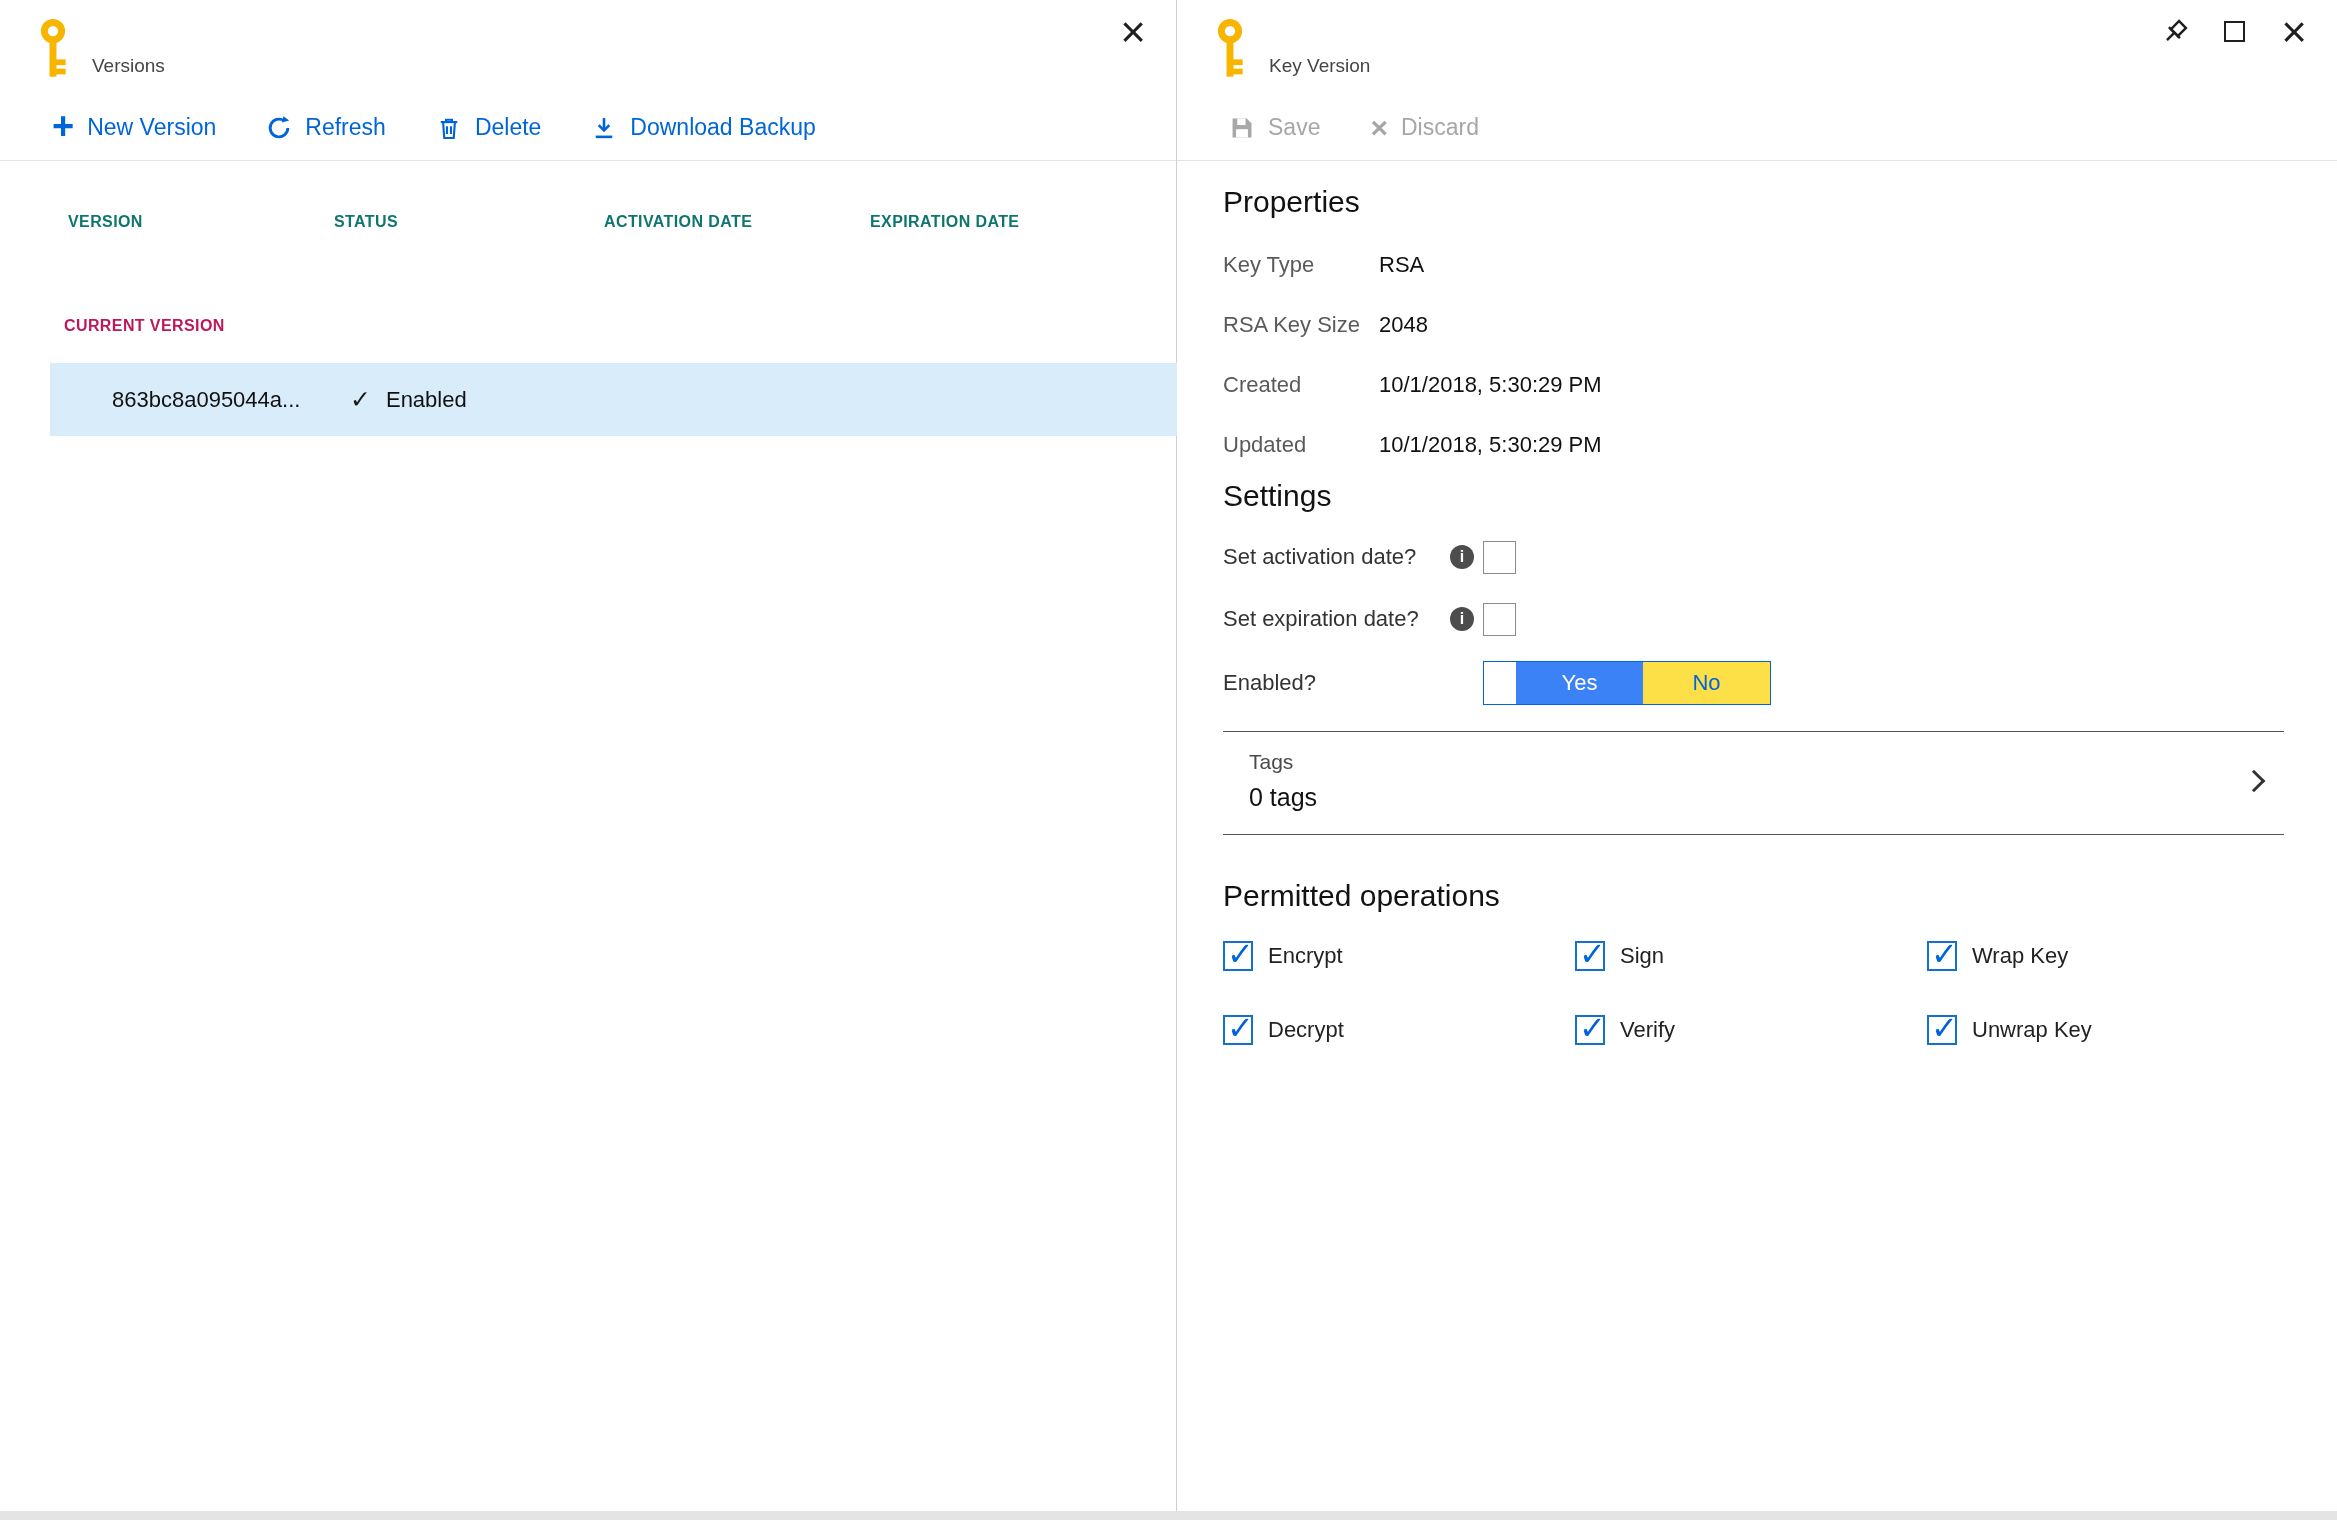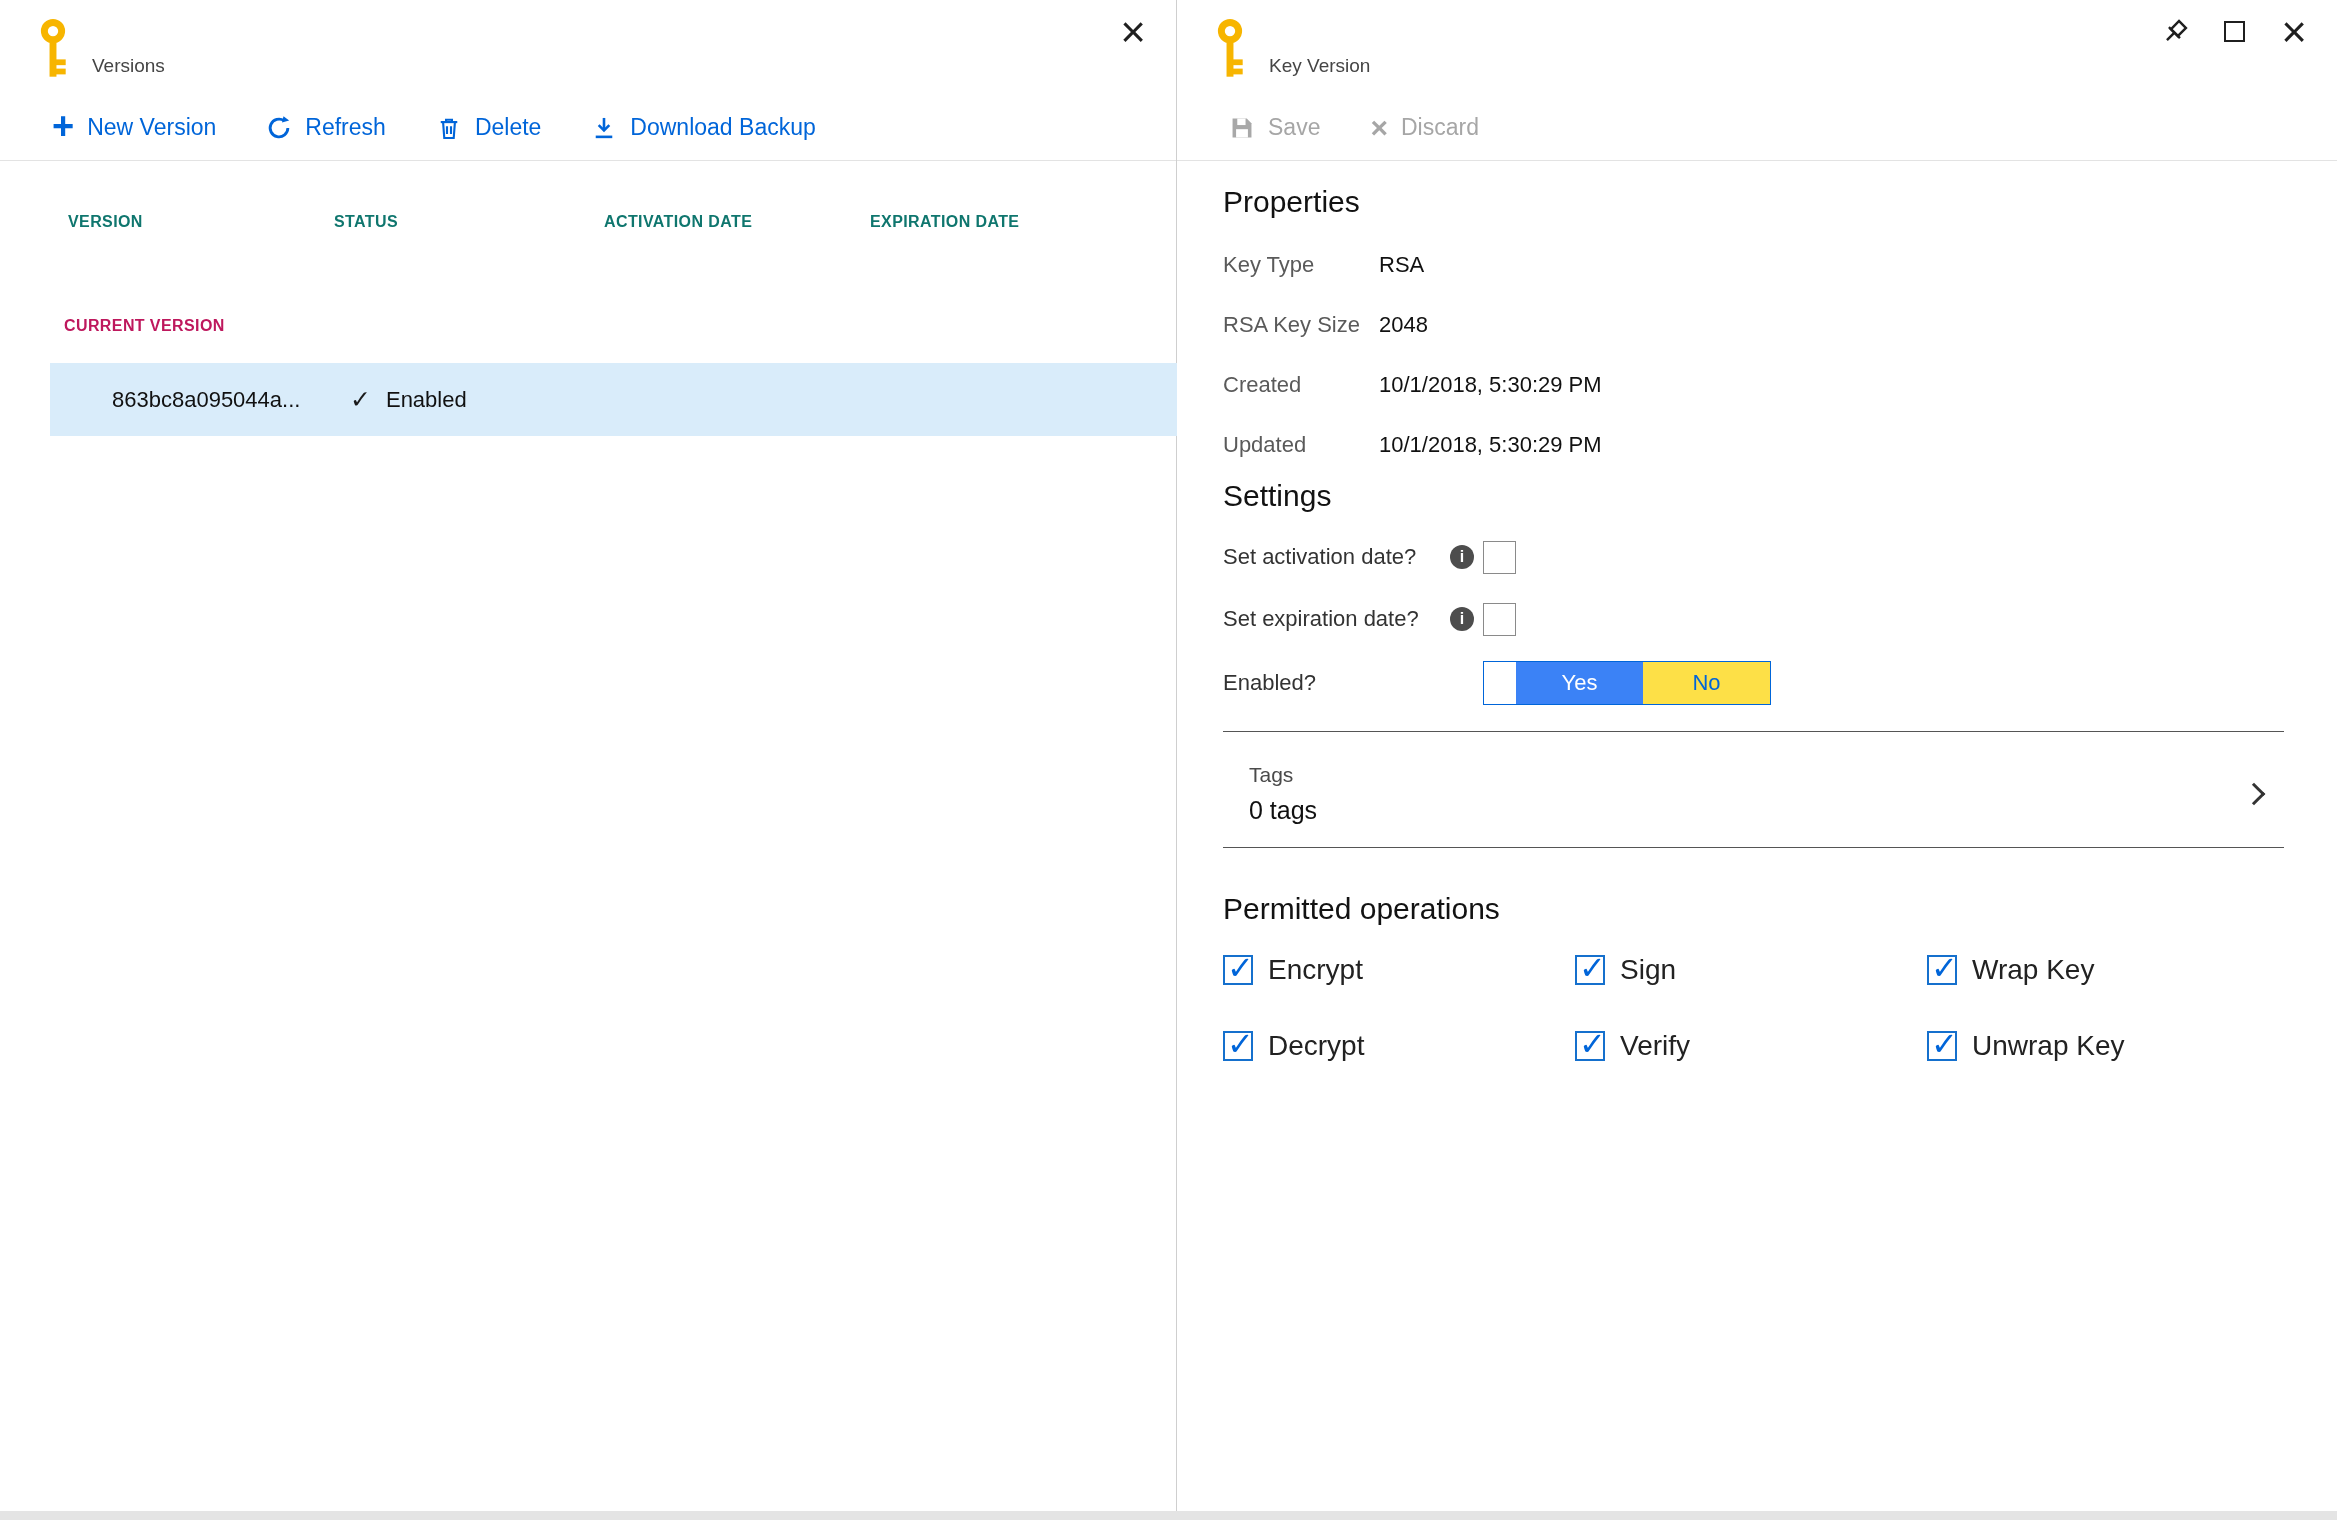--- a/index.html
+++ b/index.html
@@ -73,30 +73,30 @@
   .plain-checkbox { width:33px; height:33px; border:1px solid #8a8a8a; background:#fff;
                     position:relative; cursor:pointer; }
   .enabled-row { margin-top:24px; }
   .enabled-label { width:260px; flex:0 0 260px; font-size:22px; color:#333; }
   .toggle { display:flex; border:1px solid #0065d9; height:44px; }
   .toggle-seg { width:127px; display:flex; align-items:center; justify-content:center;
                 font-size:22px; color:#0065d9; background:#fde047; cursor:pointer; }
   .toggle-seg.checked { background:#3b82f6; color:#fff;margin-left:32px; }
 
   .tags-section { margin-top:26px; border-top:1px solid #555; border-bottom:1px solid #555;
-                  padding:31px 6px 22px 26px; display:flex; align-items:center; cursor:pointer; }
+                  padding:18px 6px 22px 26px; display:flex; align-items:center; cursor:pointer; }
   .tags-label { font-size:21px; color:#4a4a4a; }
   .tags-value { font-size:25px; color:#111; margin-top:9px; }
   .chevron-right { margin-left:auto; margin-right:16px; width:16px; height:16px;
                    border-top:3px solid #333; border-right:3px solid #333;
                    transform:rotate(45deg); }
 
   .permitted-heading { margin-top:44px; }
   .ops-grid { display:grid; grid-template-columns:352px 352px auto; row-gap:44px; margin-top:28px; }
-  .op-item { display:flex; align-items:center; gap:15px; font-size:28px; color:#222; }
+  .op-item { display:flex; align-items:center; gap:15px; font-size:22px; color:#222; }
   .op-checkbox { width:30px; height:30px; flex:0 0 30px; border:2px solid #1570cd; background:#fff;
                  position:relative; cursor:pointer; }
   .op-checkbox.checked::after { content:"✓"; position:absolute; left:2px; top:-8px;
                  font-size:32px; font-weight:700; color:#0065d9; }
 
   .bottom-strip { position:absolute; left:0; bottom:0; width:100%; height:9px; background:#e4e4e4; }
 </style>
 </head>
 <body>
 

